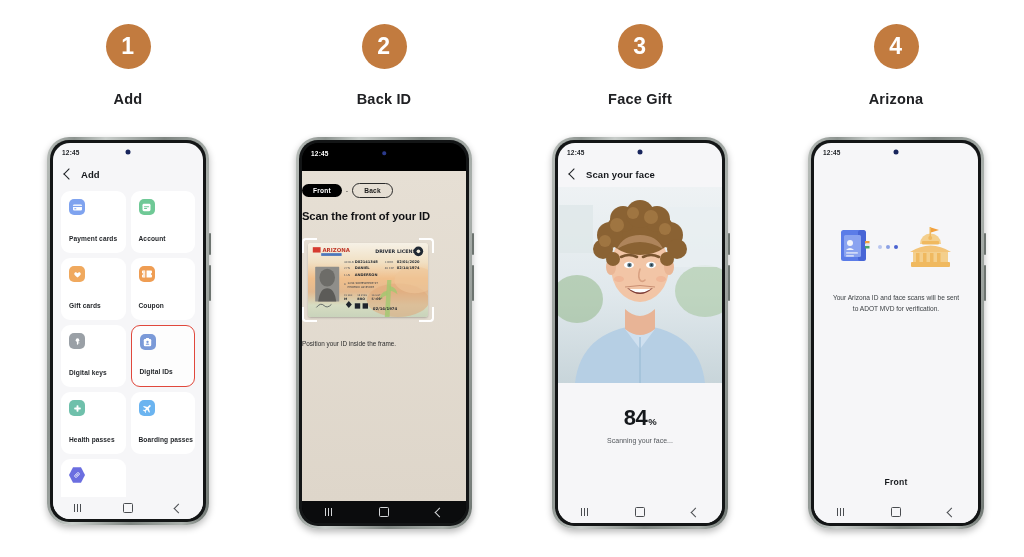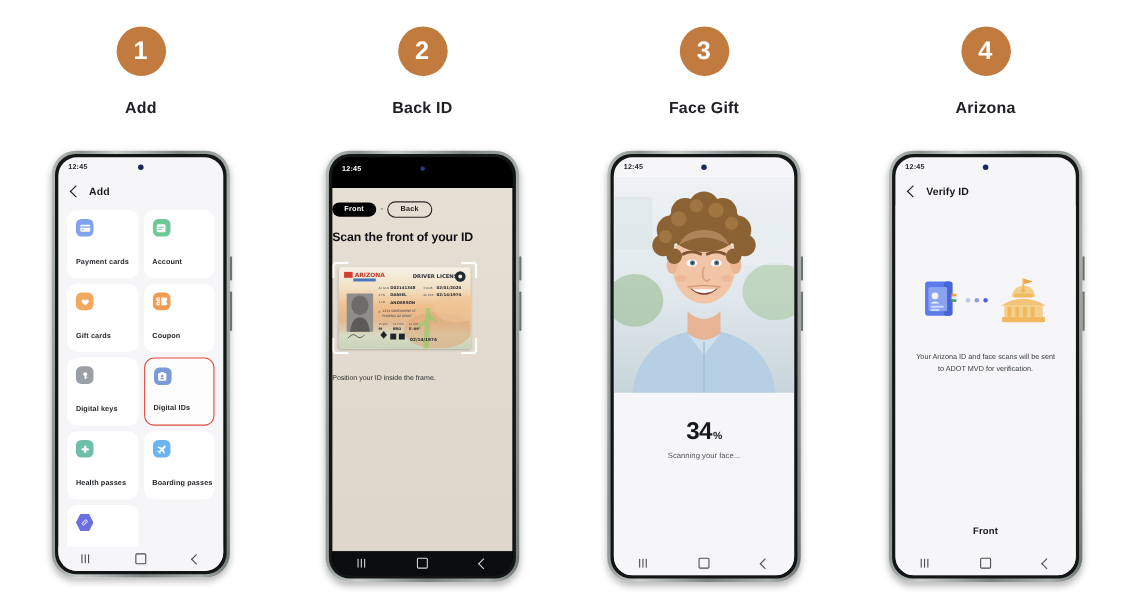--- a/index.html
+++ b/index.html
@@ -494,20 +494,24 @@
       <div class="sidebtn a"></div>
       <div class="sidebtn b"></div>
       <div class="bezel">
         <div class="screen">
 
           <div class="statusbar">
             <div class="stime">12:45</div>
             <div class="camdot"></div>
           </div>
 
+          <div class="appbar">
+            <div class="chev"></div>
+            <div class="apptitle">Scan your face</div>
+          </div>
 
           <div class="facewrap">
             <div class="facephoto">
               <svg viewBox="0 0 170 196" preserveAspectRatio="xMidYMid slice" style="position:absolute;inset:0;width:100%;height:100%;">
                 <defs>
                   <linearGradient id="room" x1="0" y1="0" x2="0" y2="1">
                     <stop offset="0%" stop-color="#eef2f4"></stop>
                       <stop offset="55%" stop-color="#e0e8ec"></stop>
                       <stop offset="100%" stop-color="#c8d5da"></stop>
                   </linearGradient>
@@ -564,21 +568,21 @@
 
                 <path d="M72 101 q13 12 26 0 q-13 5 -26 0z" fill="#7d3b33"></path>
                 <path d="M74 102 q11 7 22 0 z" fill="#fdfdfd"></path>
                 <path d="M70 100 q15 -3 30 0" stroke="#c98f73" stroke-width="1" fill="none"></path>
                 <ellipse cx="64" cy="92" rx="5" ry="3" fill="#eda98a" opacity=".5"></ellipse>
                 <ellipse cx="106" cy="92" rx="5" ry="3" fill="#eda98a" opacity=".5"></ellipse>
               </svg>
             </div>
 
             <div class="pct">
-              <span style="font-size:22px;margin:0;">34</span><span>%</span>
+              <span style="font-size:22px;margin:0;">84</span><span>%</span>
             </div>
             <div class="scanning">Scanning your face...</div>
           </div>
 
           <div class="navbar">
             <div class="nav-recent">
                 <i></i>
                 <i></i>
                 <i></i>
               </div>
@@ -599,24 +603,20 @@
       <div class="sidebtn a"></div>
       <div class="sidebtn b"></div>
       <div class="bezel">
         <div class="screen">
 
           <div class="statusbar">
             <div class="stime">12:45</div>
             <div class="camdot"></div>
           </div>
 
-          <div class="appbar">
-            <div class="chev"></div>
-            <div class="apptitle">Verify ID</div>
-          </div>
 
           <div class="verifybody">
 
             <div class="illus">
               <svg width="118" height="48" viewBox="0 0 236 96">
 
                 <rect x="8" y="14" width="48" height="62" rx="5" fill="#5b7ce8"></rect>
                 <rect x="42" y="14" width="16" height="62" rx="5" fill="#4765d6"></rect>
                 <rect x="56" y="36" width="9" height="5" fill="#f2a03d"></rect>
                 <rect x="56" y="41" width="9" height="5" fill="#e2e6ee"></rect>

